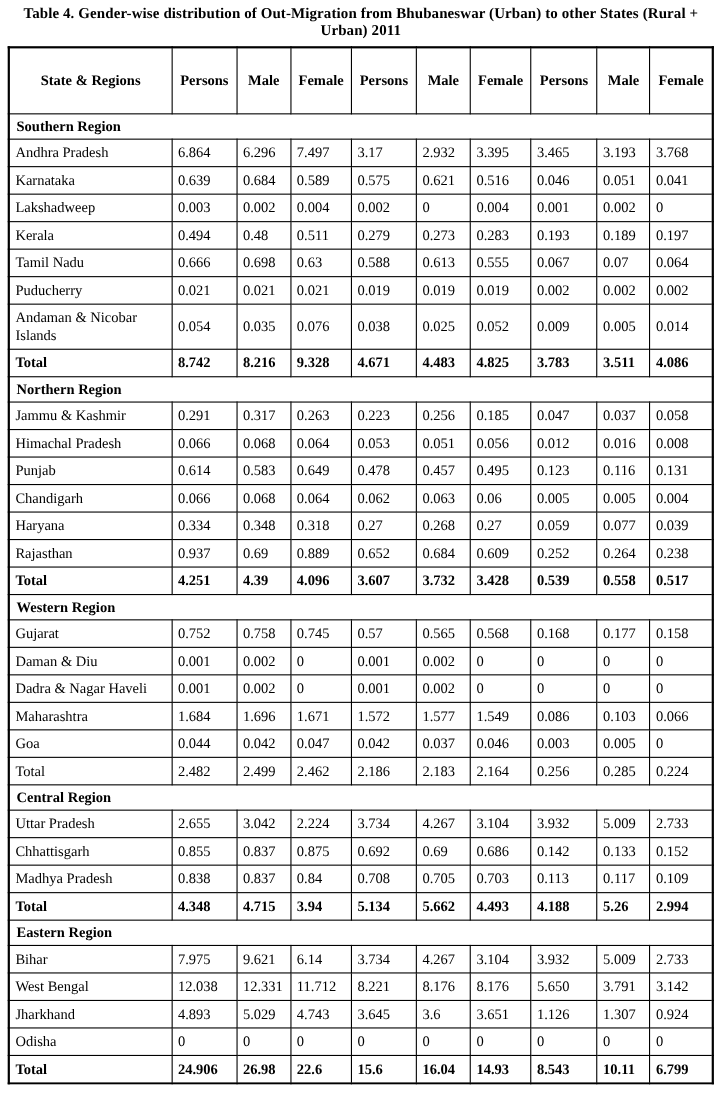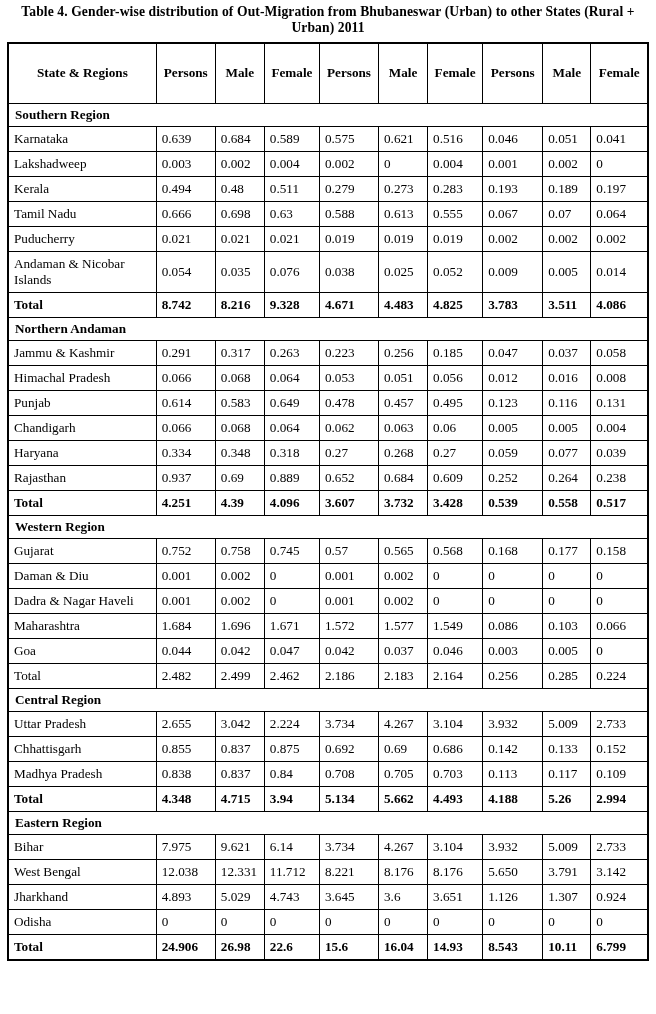--- a/index.html
+++ b/index.html
@@ -92,20 +92,32 @@
         <th>Persons</th>
         <th>Male</th>
         <th>Female</th>
       </tr>
     </thead>
     <tbody id="table-body">
         <tr class="region-row">
           <td colspan="10">Southern Region</td>
         </tr>
         <tr class="">
+          <td class="state-cell">Andhra Pradesh</td>
+          <td>6.864</td>
+          <td>6.296</td>
+          <td>7.497</td>
+          <td>3.17</td>
+          <td>2.932</td>
+          <td>3.395</td>
+          <td>3.465</td>
+          <td>3.193</td>
+          <td>3.768</td>
+        </tr>
+        <tr class="">
           <td class="state-cell">Karnataka</td>
           <td>0.639</td>
           <td>0.684</td>
           <td>0.589</td>
           <td>0.575</td>
           <td>0.621</td>
           <td>0.516</td>
           <td>0.046</td>
           <td>0.051</td>
           <td>0.041</td>
@@ -176,21 +188,21 @@
           <td>8.216</td>
           <td>9.328</td>
           <td>4.671</td>
           <td>4.483</td>
           <td>4.825</td>
           <td>3.783</td>
           <td>3.511</td>
           <td>4.086</td>
         </tr>
         <tr class="region-row">
-          <td colspan="10">Northern Andaman</td>
+          <td colspan="10">Northern Region</td>
         </tr>
         <tr class="">
           <td class="state-cell">Jammu &amp; Kashmir</td>
           <td>0.291</td>
           <td>0.317</td>
           <td>0.263</td>
           <td>0.223</td>
           <td>0.256</td>
           <td>0.185</td>
           <td>0.047</td>

